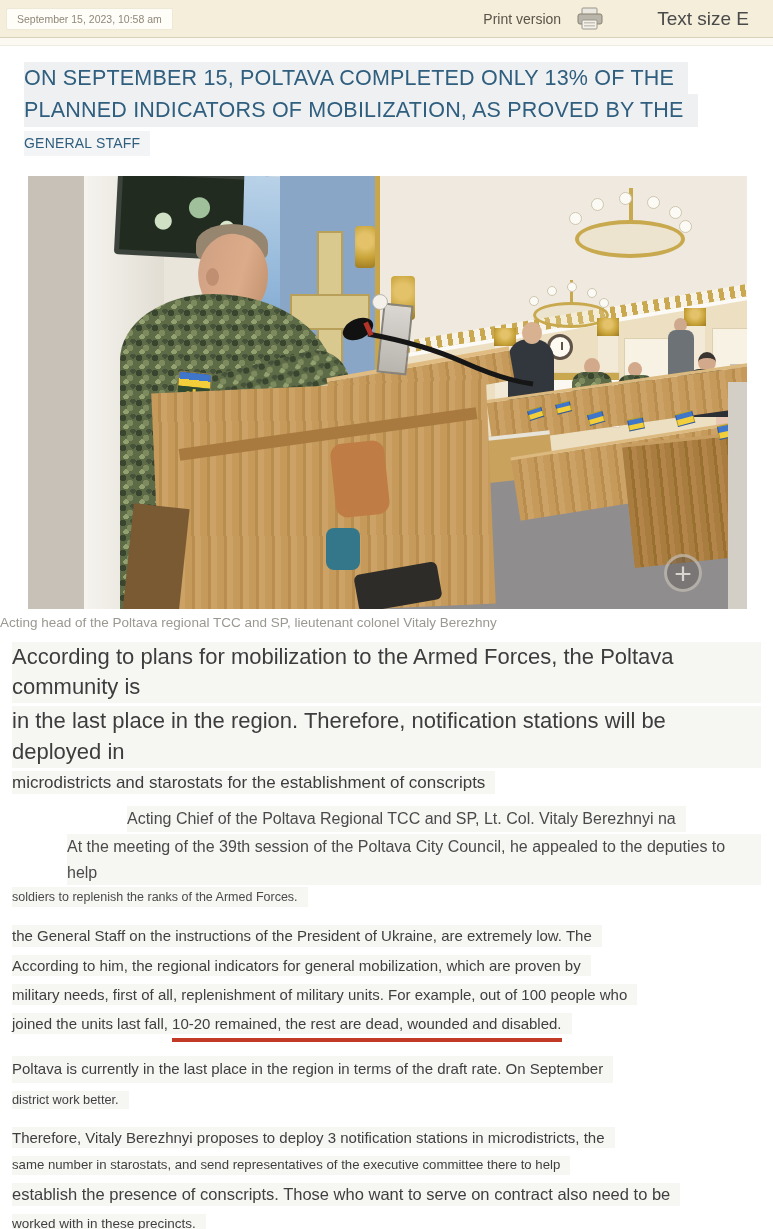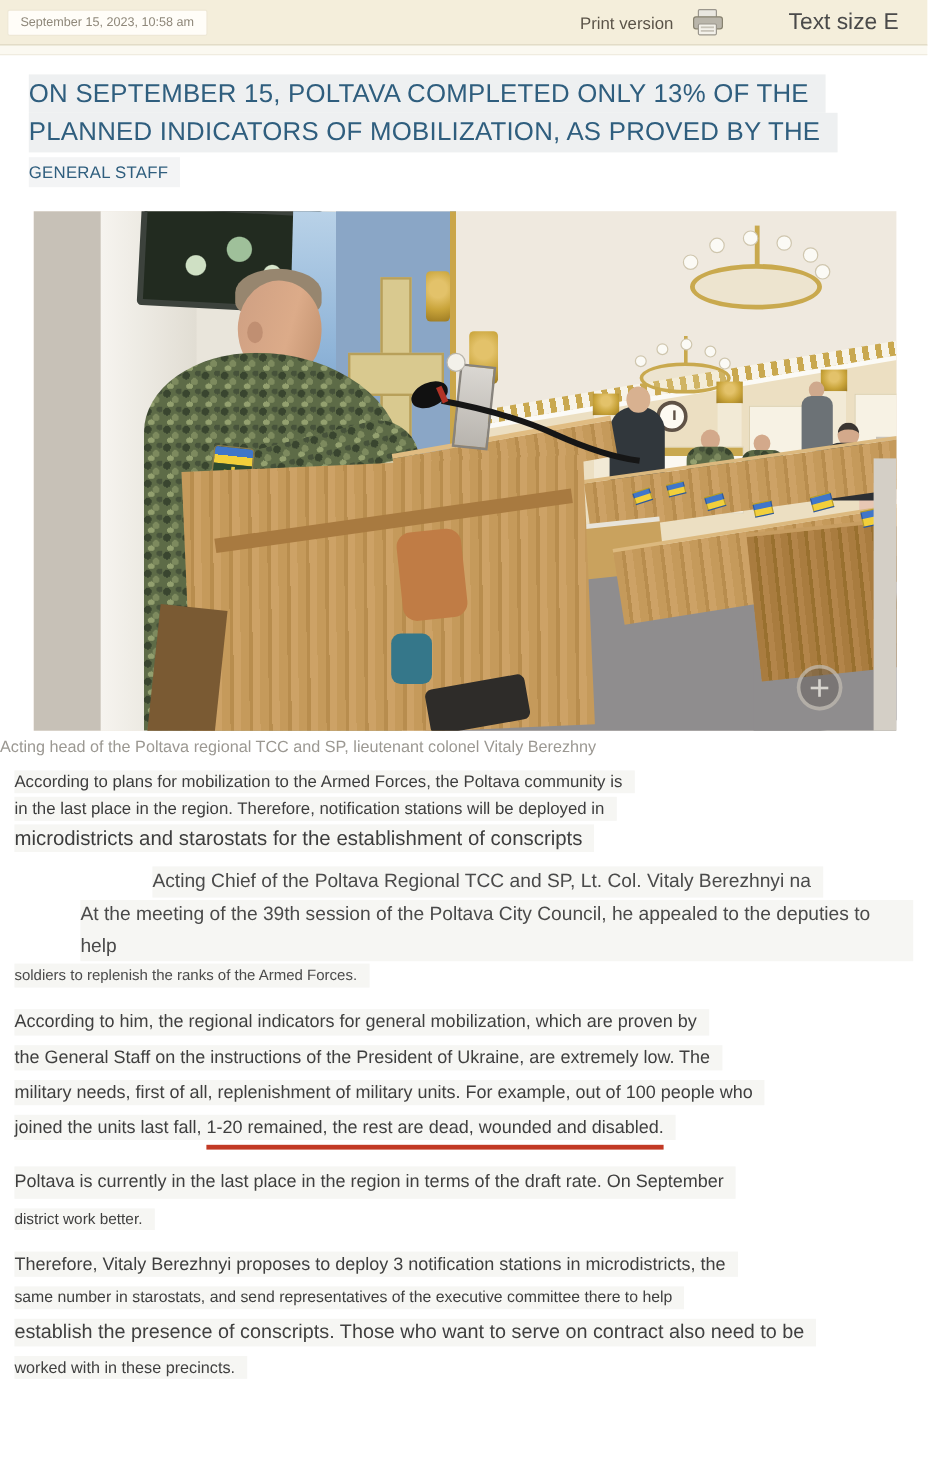--- a/index.html
+++ b/index.html
@@ -59,21 +59,21 @@
     background:repeating-linear-gradient(90deg,#a97c3f 0 6px,#99702f 6px 9px,#b3854a 9px 14px);
   }
   .gold{background:radial-gradient(circle at 50% 35%, #e3c26a 25%, #c9a43a 60%, #9c7a22);}
   .shade{width:13px;height:13px;border-radius:50%;background:#fbfaf5;border:1px solid #cfc6ae;position:absolute;}
   .flagchip{background:linear-gradient(180deg,var(--flag_blue) 0 50%, var(--flag_yellow) 50% 100%);
     border:0.5px solid rgba(0,0,0,.25);}
   
   .caption{margin:6px 0 0 0; text-align:left; font-size:13.5px; color:var(--caption);}
   .article{margin:12px 12px 0 12px;}
   .ln{display:block; width:fit-content; background:#f6f6f3; padding-right:10px;}
-  .lead .ln{font-size:14px; line-height:1.4; margin-bottom:3px;}
+  .lead .ln{font-size:22px; line-height:1.4; margin-bottom:3px;}
   .lead .ln.sm{font-size:17px;}
   .callout{margin-top:12px;}
   .callout .ln{font-size:16px; line-height:1.6; margin:0 auto 2px auto; color:#4a4a4a;}
   .callout .c1,.callout .c2{width:fit-content;}
   .callout .c1{margin-left:115px;}
   .callout .c2{margin-left:55px;}
   .callout .c3{font-size:12.5px; margin-left:0;}
   .para{margin-top:18px;}
   .para .ln{font-size:15px; line-height:1.42; margin-bottom:8px; color:#3f3f3f;}
   .para .ln.sm{font-size:12.8px;}
@@ -244,24 +244,24 @@
     <span class="ln sm">microdistricts and starostats for the establishment of conscripts</span>
   </div>
 
   <div class="callout">
     <span class="ln c1">Acting Chief of the Poltava Regional TCC and SP, Lt. Col. Vitaly Berezhnyi na</span>
     <span class="ln c2">At the meeting of the 39th session of the Poltava City Council, he appealed to the deputies to help</span>
     <span class="ln c3">soldiers to replenish the ranks of the Armed Forces.</span>
   </div>
 
   <div class="para">
+    <span class="ln">the General Staff on the instructions of the President of Ukraine, are extremely low. The</span>
     <span class="ln">According to him, the regional indicators for general mobilization, which are proven by</span>
-    <span class="ln">the General Staff on the instructions of the President of Ukraine, are extremely low. The</span>
     <span class="ln">military needs, first of all, replenishment of military units. For example, out of 100 people who</span>
-    <span class="ln"><span>joined the units last fall, </span><span class="ul-red">1-20 remained, the rest are dead, wounded and disabled.</span></span>
+    <span class="ln"><span>joined the units last fall, </span><span class="ul-red">10-20 remained, the rest are dead, wounded and disabled.</span></span>
   </div>
 
   <div class="para" style="margin-top:22px;">
     <span class="ln" style="line-height:1.75;">Poltava is currently in the last place in the region in terms of the draft rate. On September</span>
     <span class="ln sm">district work better.</span>
   </div>
 
   <div class="para">
     <span class="ln">Therefore, Vitaly Berezhnyi proposes to deploy 3 notification stations in microdistricts, the</span>
     <span class="ln sm" style="font-size:13.2px;">same number in starostats, and send representatives of the executive committee there to help</span>

